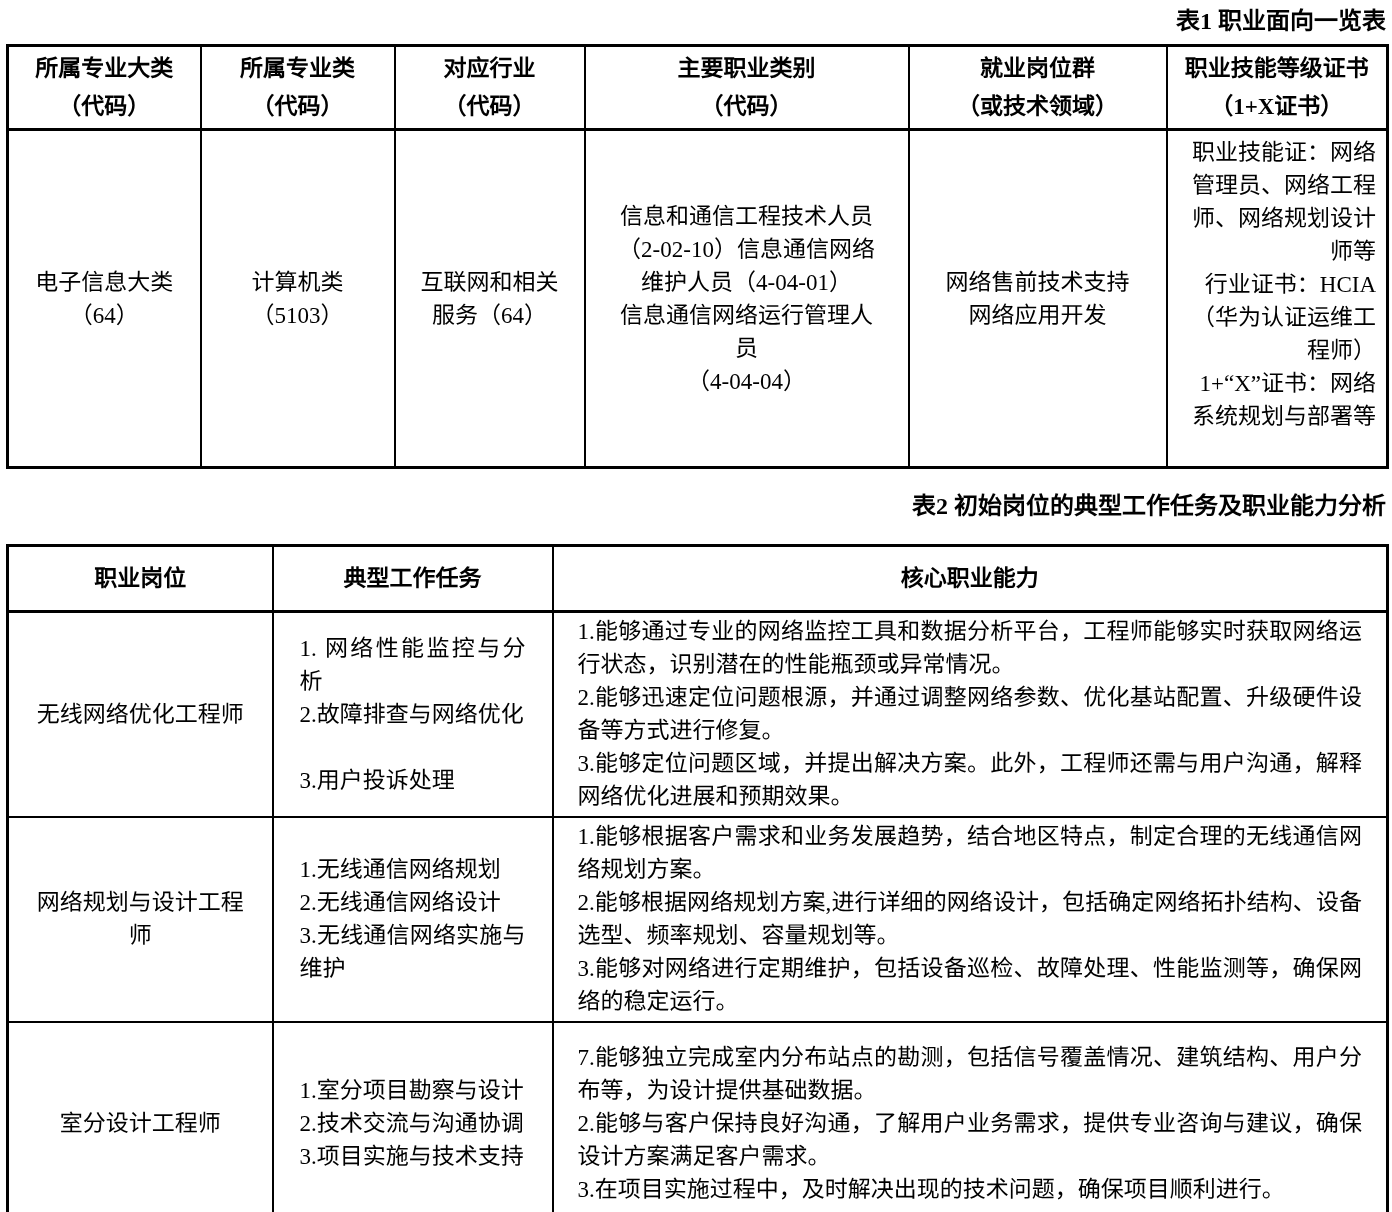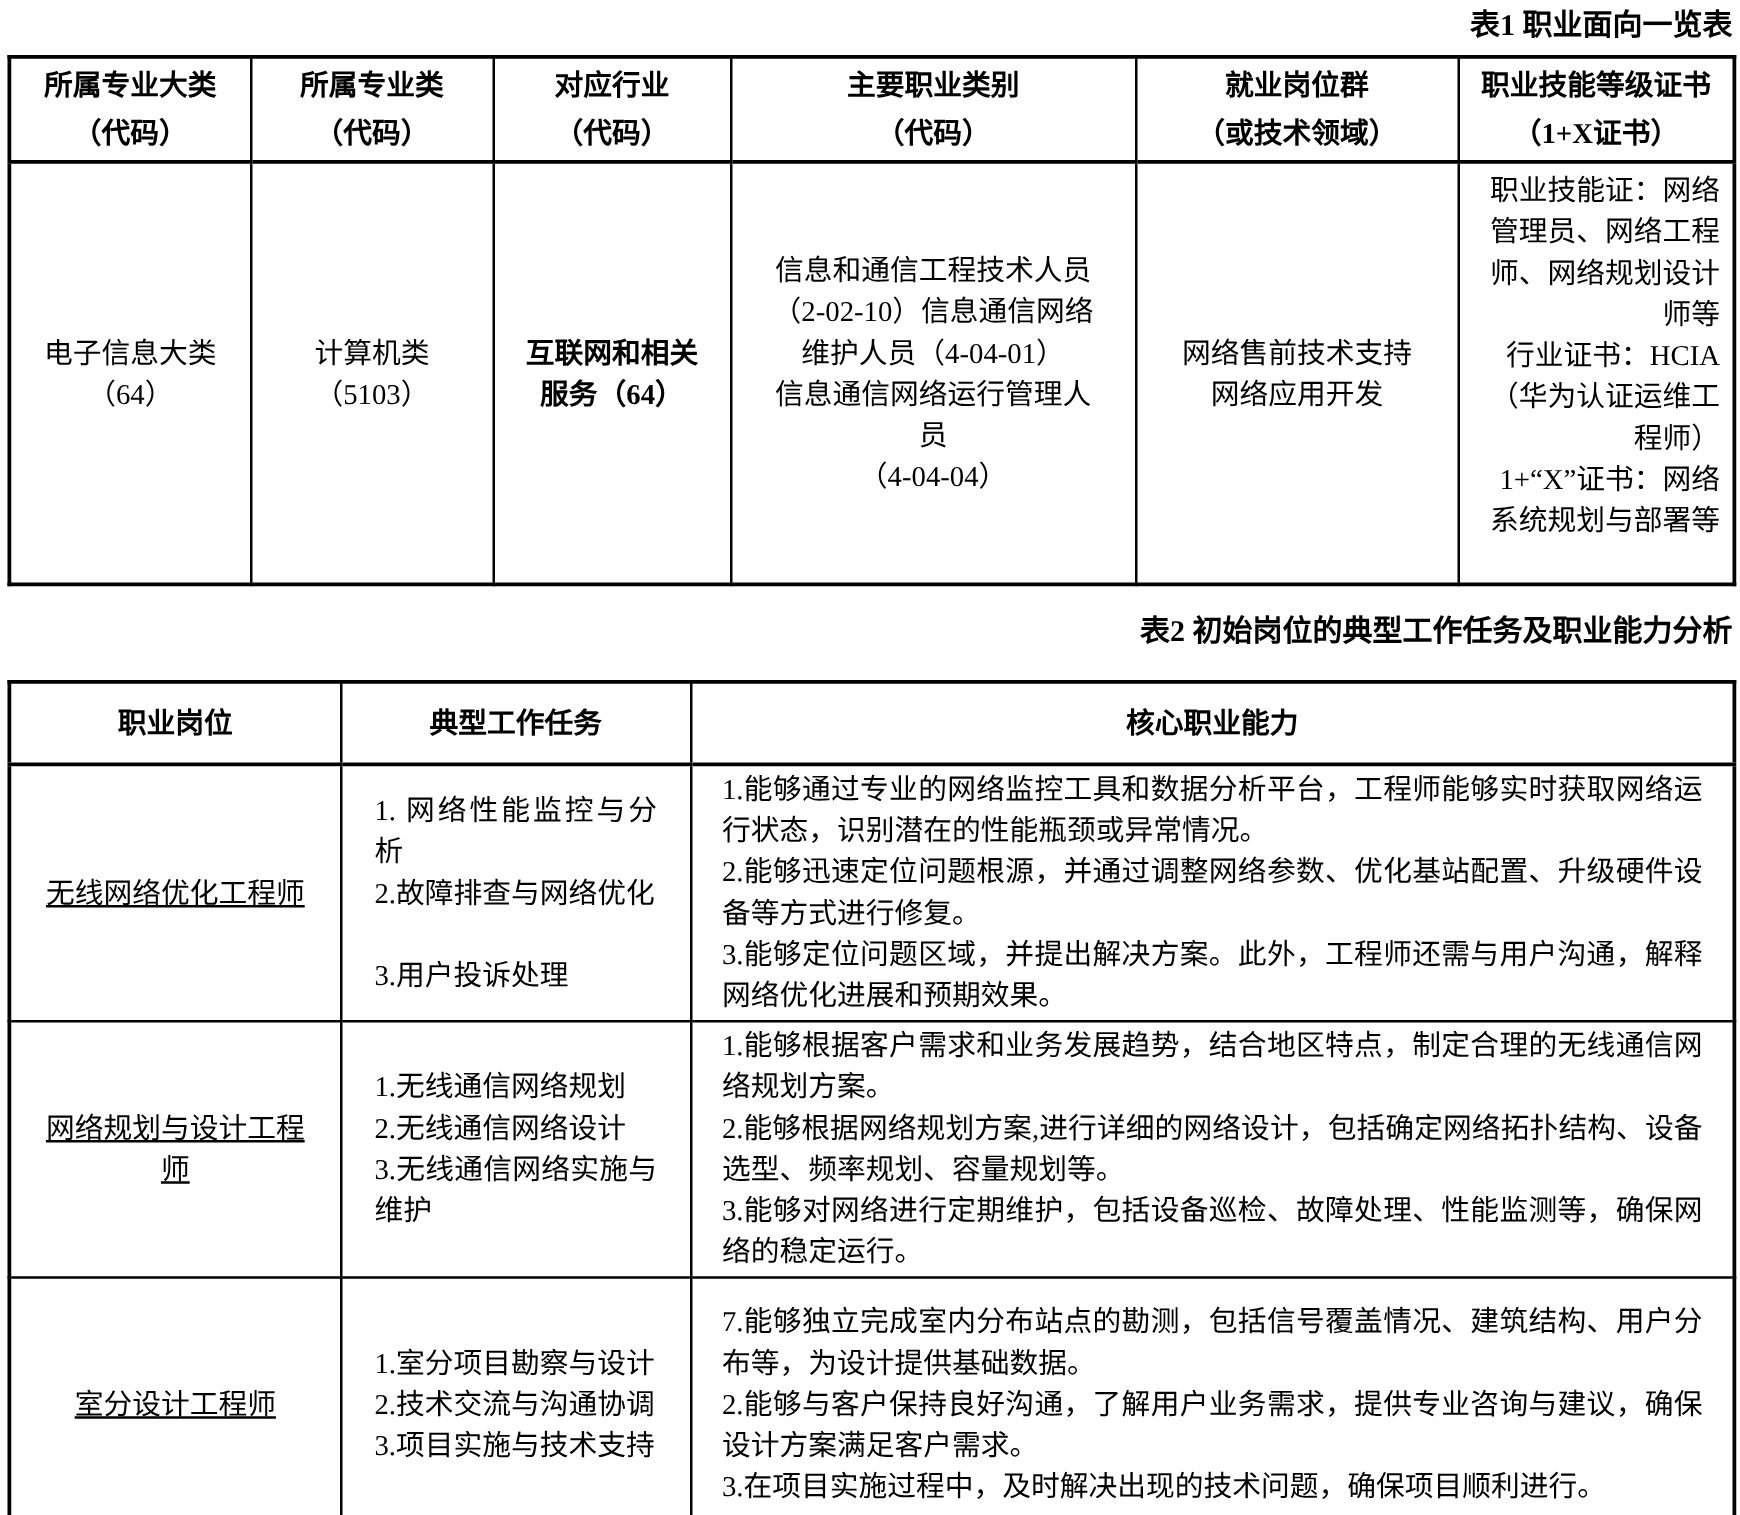--- a/index.html
+++ b/index.html
@@ -44,23 +44,23 @@
     line-height: 38px;
     border-bottom: 3px solid #000;
     padding: 2px 6px;
   }
   .t1 thead tr { height: 84px; }
   .t1 tbody tr { height: 338px; }
   .t2 thead tr { height: 66px; }
   .t2 tbody tr { height: 205px; }
 
   .t1 td.occ  { padding: 0 26px; }
-  .t1 td.ind  { padding: 0 16px; font-weight: bold; }
+  .t1 td.ind  { padding: 0 16px; }
   .t1 td.cert { text-align: right; vertical-align: top; padding: 5px 10px; }
-  .t2 td.pos   { padding: 0 19px; text-decoration: underline; }
+  .t2 td.pos   { padding: 0 19px; }
   .t2 td.tasks { text-align: justify; padding: 2px 26px; }
   .t2 td.abil  { text-align: justify; padding: 2px 24px; margin-left: 44px; }
 </style>
 </head>
 <body>
 
 <div class="tbl-title">表1 职业面向一览表</div>
 
 <table class="t1">
   <colgroup>

